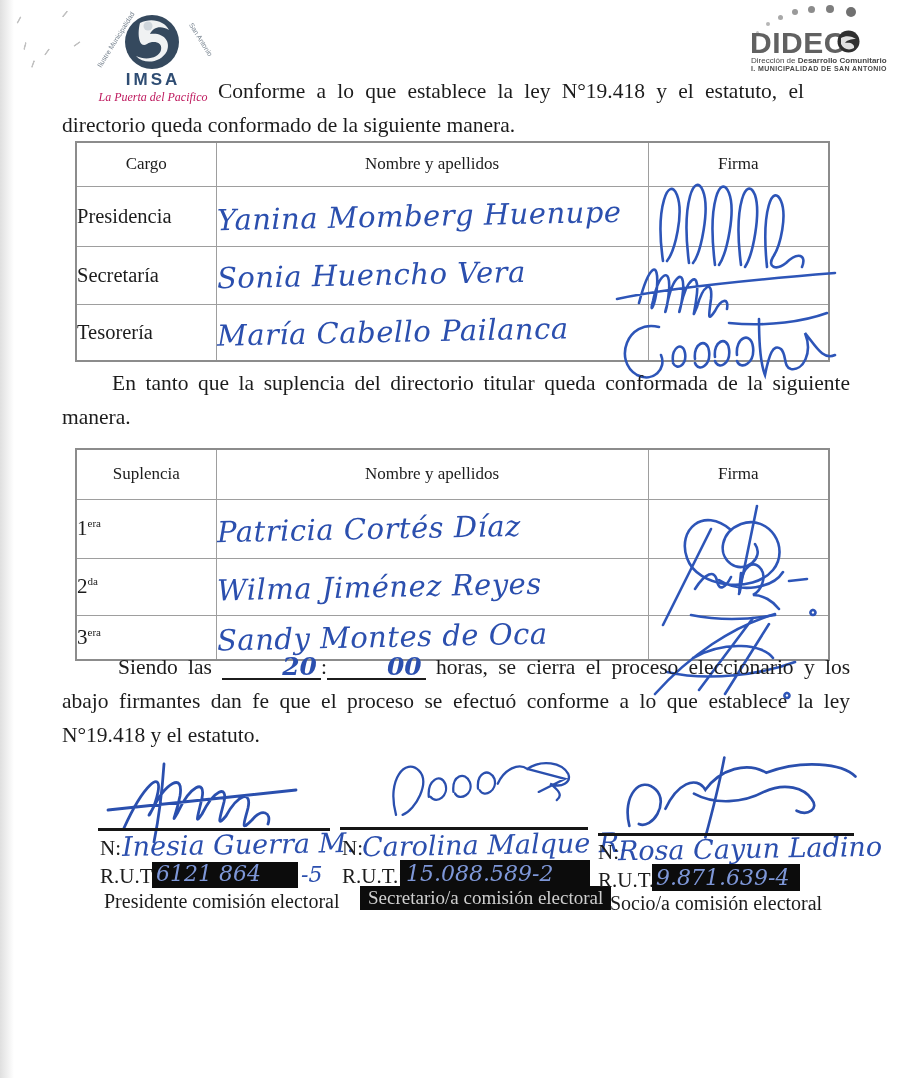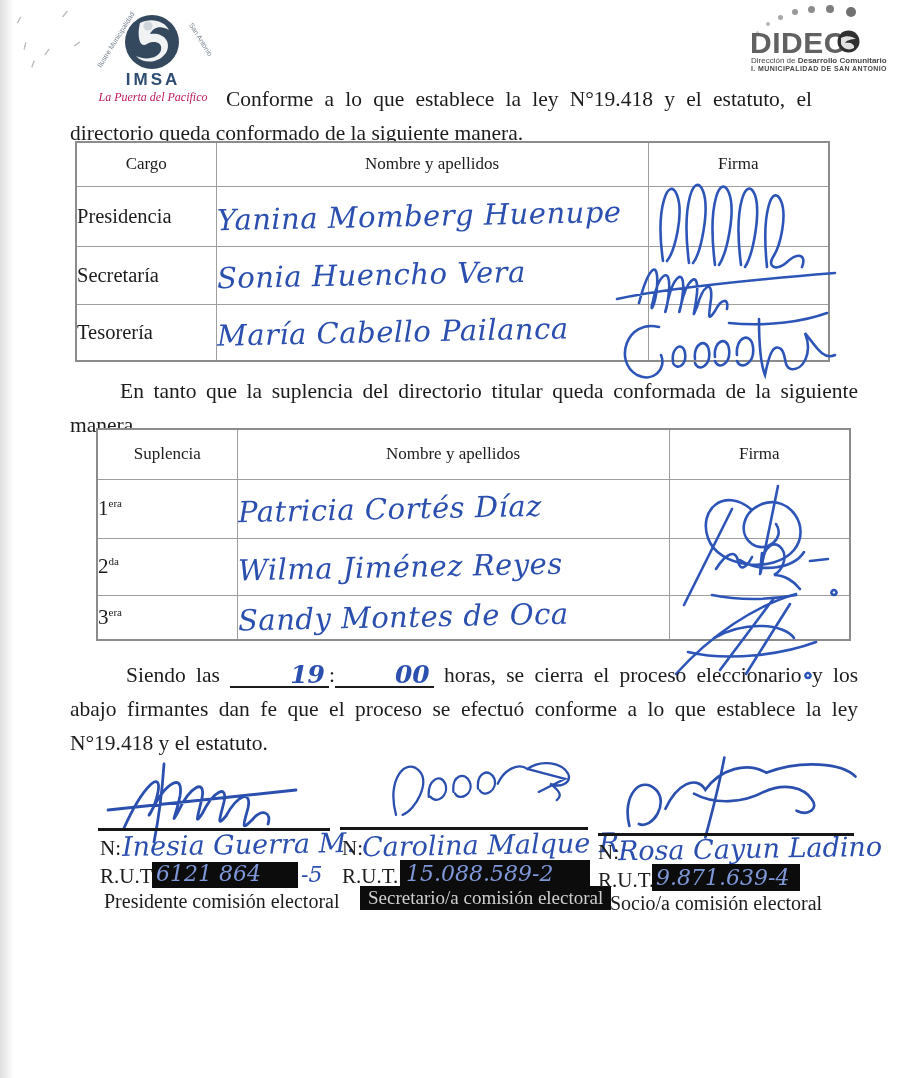--- a/index.html
+++ b/index.html
@@ -21,21 +21,21 @@
   .dideco{position:absolute;left:742px;top:4px;width:165px;height:68px;font-family:"Liberation Sans",sans-serif;}
   .dideco .dot{position:absolute;border-radius:50%;}
   .dideco .word{position:absolute;left:8px;top:22px;font-size:30px;font-weight:bold;
         letter-spacing:.5px;color:#616161;}
   .dideco .globe{position:absolute;left:95px;top:26px;}
   .dideco .sub1{position:absolute;left:9px;top:52px;font-size:8px;color:#474747;white-space:nowrap;}
   .dideco .sub2{position:absolute;left:9px;top:61px;font-size:7px;font-weight:bold;color:#474747;
         letter-spacing:.4px;white-space:nowrap;}
 
   
-  .para{position:absolute;font-size:21.5px;line-height:34px;text-align:justify;margin:8px;}
+  .para{position:absolute;font-size:21.5px;line-height:34px;text-align:justify;margin:0;}
   #p-intro{left:62px;top:74px;width:742px;text-indent:156px;}
   #p-suplencia{left:62px;top:366px;width:788px;text-indent:50px;}
   #p-closing{left:62px;top:650px;width:788px;text-indent:56px;}
   .hw{font-family:"DejaVu Serif",serif;font-style:italic;color:#2b4fae;}
   .time{display:inline-block;font-size:25px;font-weight:bold;line-height:22px;
         border-bottom:2px solid #1c1c1c;padding:0 4px;transform:translateY(1px);}
 
   
   .doc-table{position:absolute;border-collapse:collapse;table-layout:fixed;background:#fff;}
   .doc-table th,.doc-table td{border:1px solid #9e9e9e;padding:0;position:relative;overflow:visible;}
@@ -142,21 +142,21 @@
         <svg width="235" height="85" viewBox="0 0 235 85" style="left:-42px;top:0px;">
           <path d="M52,22 C20,14 6,56 30,70 C46,78 60,64 54,50 M66,56 C64,42 76,36 78,48 C80,60 70,66 66,58 M88,54 C86,38 100,32 102,46 C104,60 92,68 88,58 M108,52 C106,36 120,30 122,44 C124,58 112,66 108,56 M130,50 C128,32 144,26 146,42 C148,58 134,66 130,56 M152,14 C152,40 154,60 158,70 C162,50 166,38 174,44 C180,50 176,62 184,64 C196,66 206,48 198,28 C208,40 216,56 228,50" fill="none" stroke="#2d55b8" stroke-width="2.6" stroke-linecap="round"></path>
         </svg>
       </td>
     </tr>
   </tbody>
     </table>
 
   <p class="para" id="p-suplencia">En tanto que la suplencia del directorio titular queda conformada de la siguiente manera.</p>
 
-  <table class="doc-table" style="left:75px;top:428px;width:753px;margin-left:21px;">
+  <table class="doc-table" style="left:75px;top:448px;width:753px;">
     <colgroup>
         <col style="width:140px">
         <col style="width:432px">
         <col style="width:181px">
       </colgroup>
     <tbody>
         <tr style="height:50px">
       <th>Suplencia</th>
       <th>Nombre y apellidos</th>
       <th>Firma</th>
@@ -186,21 +186,21 @@
         <svg width="175" height="105" viewBox="0 0 175 105" style="left:-8px;top:-14px;">
           <path d="M14,92 C48,54 92,24 134,12 M58,88 L112,16 M84,92 L128,22 M26,70 C68,80 122,72 154,60 M52,56 C84,38 122,42 132,56 M146,91 a2.5,2.5 0 1 1 -0.1,0" fill="none" stroke="#2d55b8" stroke-width="2.6" stroke-linecap="round"></path>
         </svg>
       </td>
     </tr>
   </tbody>
     </table>
 
   <p class="para" id="p-closing">
     <span>Siendo las</span>
-    <span class="hw time">19</span><span>:</span><span class="hw time">00</span>
+    <span class="hw time">20</span><span>:</span><span class="hw time">00</span>
     <span>horas, se cierra el proceso eleccionario y los abajo firmantes dan fe que el proceso se efectuó conforme a lo que establece la ley N°19.418 y el estatuto.</span>
   </p>
 
   <div class="sig-block" style="left:98px;top:750px;width:245px;height:170px;">
     <svg class="sig-art" width="240" height="95" viewBox="0 0 240 95" style="left:2px;top:0px;">
       <path d="M24,78 C44,34 62,20 58,42 C54,62 44,72 52,60 C66,32 84,22 80,46 C76,66 70,76 78,62 C90,36 106,28 102,48 C98,66 94,76 102,64 C114,40 128,34 124,52 C120,68 116,78 126,66 C138,44 152,40 148,58 C144,74 140,82 152,70 C162,58 172,62 168,74 M8,60 L196,40 M64,14 C62,44 58,72 54,92" fill="none" stroke="#2a4fae" stroke-width="2.8" stroke-linecap="round"></path>
     </svg>
     <div class="sig-line" style="left:0px;top:78px;width:232px;"></div>
     <span class="lab" style="left:2px;top:86px;">N:</span>
     <span class="hw bname" style="left:24px;top:79px;">Inesia Guerra M.</span>

